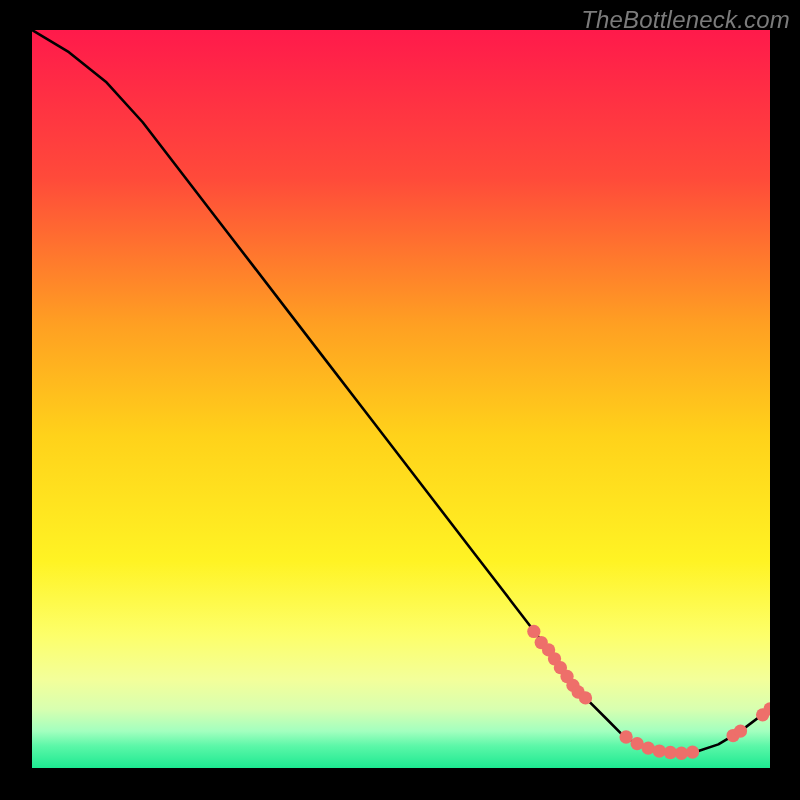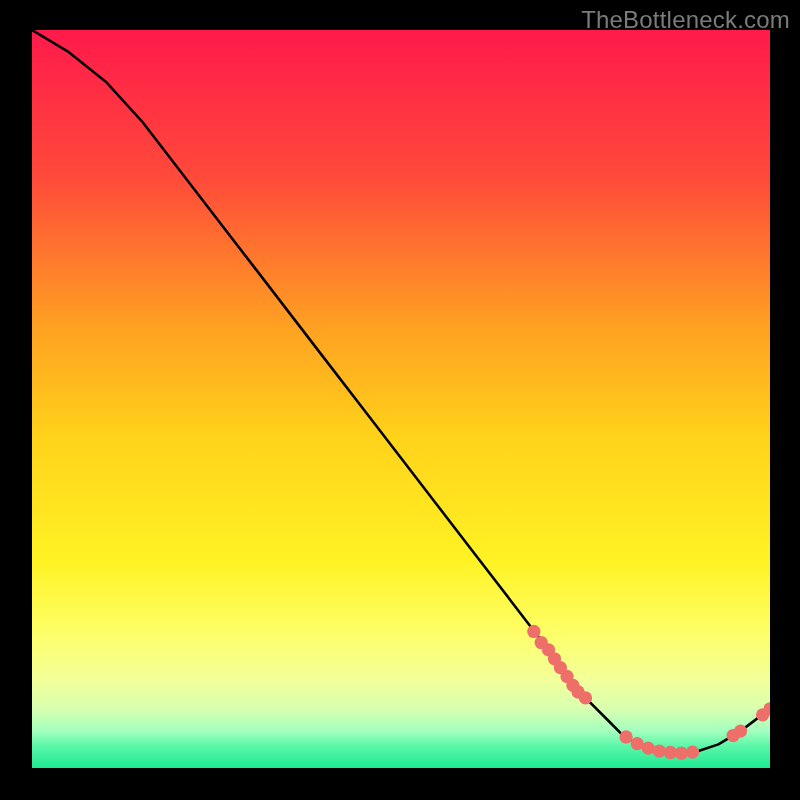--- a/index.html
+++ b/index.html
@@ -9,20 +9,21 @@
     height: 800px;
     background: #000;
     overflow: hidden;
     font-family: Arial, Helvetica, sans-serif;
   }
   .stage {
     position: relative;
     width: 800px;
     height: 563px;
     background: #000;
+    font-style: italic;
   }
   .plot {
     position: absolute;
     left: 30px;
     top: 30px;
     width: 740px;
     height: 740px;
     border-left: 2px solid #000;
     border-bottom: 2px solid #000;
     box-sizing: border-box;

